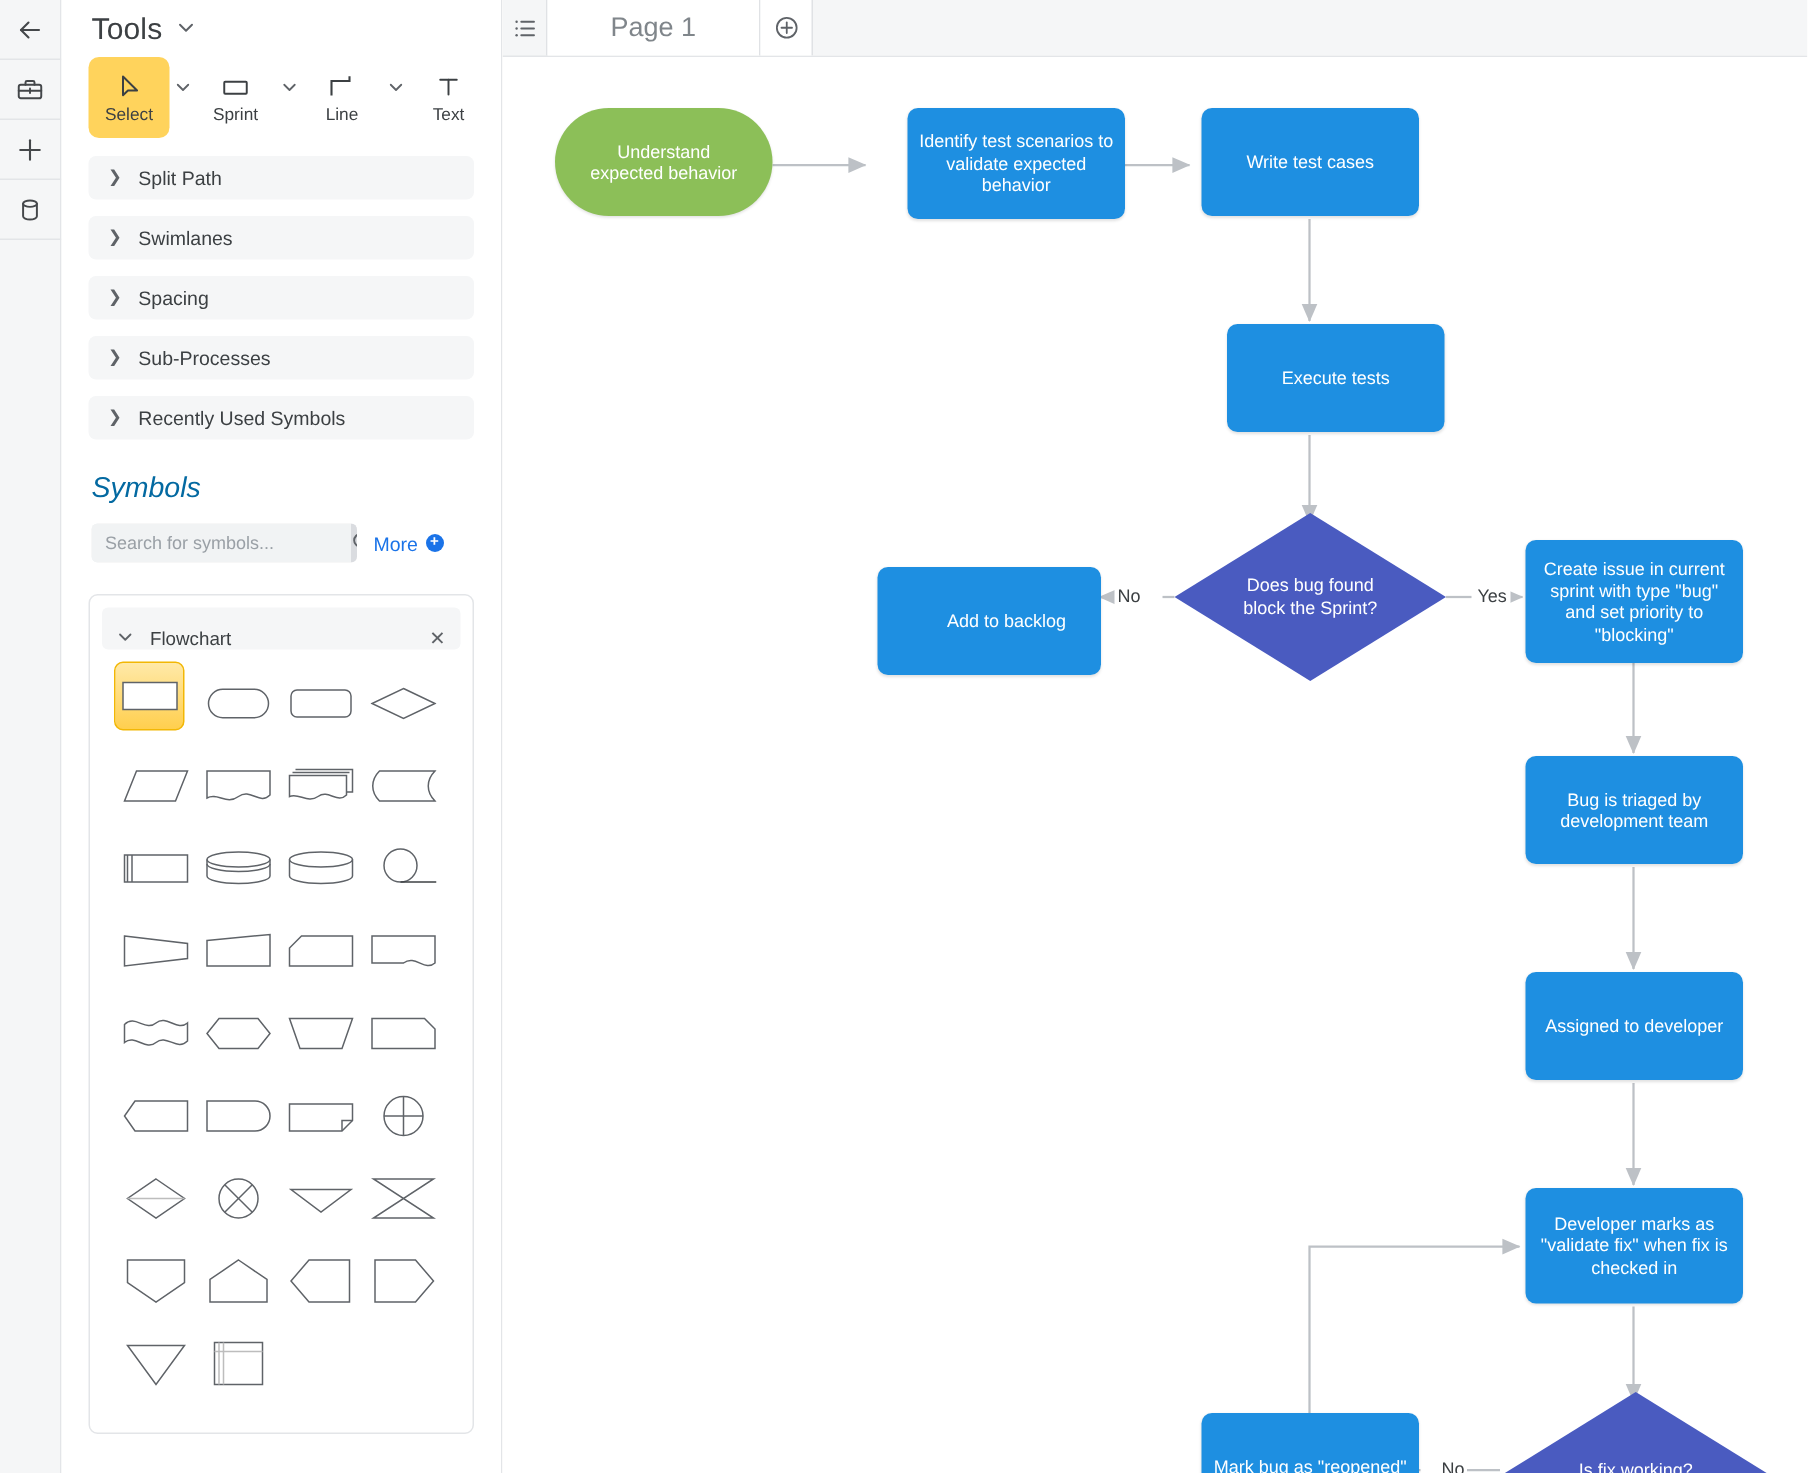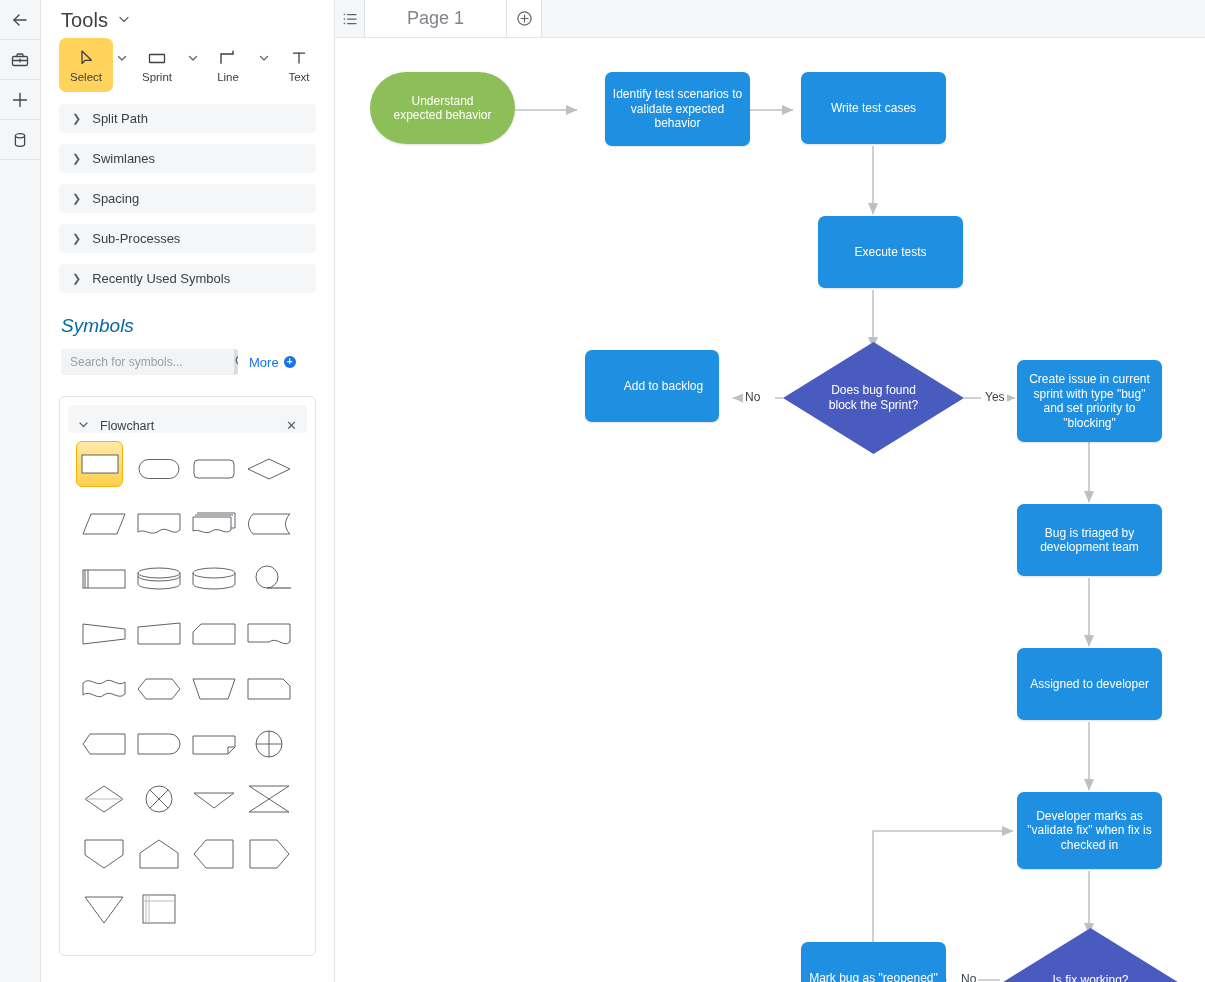--- a/index.html
+++ b/index.html
@@ -679,21 +679,21 @@
 behavior</div>
 
       <div class="node rect" style="left:466px; top:34px; width:145px; height:72px;">Write test cases</div>
 
       <div class="node rect" style="left:483px; top:178px; width:145px; height:72px;">Execute tests</div>
 
       <div class="diamond-shape" style="left:448px; top:304px; width:181px; height:112px;"></div>
       <div class="diamond-label" style="left:448px; top:304px; width:181px; height:112px;">Does bug found
 block the Sprint?</div>
 
-      <div class="node rect" style="left:250px; top:312px; width:134px; height:72px;padding-left:30px;">Add to backlog</div>
+      <div class="node rect" style="left:250px; top:340px; width:149px; height:72px;padding-left:30px;">Add to backlog</div>
 
       <div class="node rect" style="left:682px; top:322px; width:145px; height:82px;">Create issue in current
 sprint with type "bug"
 and set priority to
 "blocking"</div>
 
       <div class="node rect" style="left:682px; top:466px; width:145px; height:72px;">Bug is triaged by
 development team</div>
 
       <div class="node rect" style="left:682px; top:610px; width:145px; height:72px;">Assigned to developer</div>

